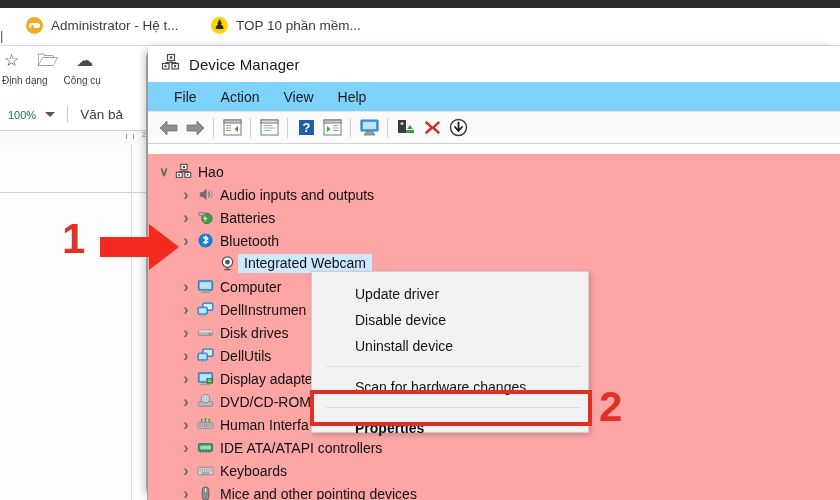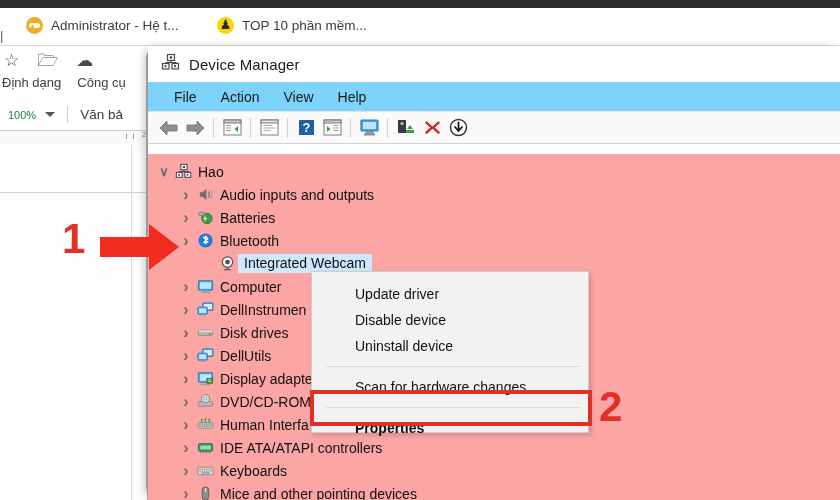--- a/index.html
+++ b/index.html
@@ -39,21 +39,21 @@
     color:#555; font-size:13px;
   }
 
   
   .doc-toolbar {
     position:absolute; left:0; top:47px; width:300px; height:52px; background:#ffffff;
   }
   .doc-icons { position:absolute; left:0px; top:4px; display:flex; gap:18px; padding-left:4px; }
   .doc-ic { font-size:17px; color:#4a4a4a; line-height:20px; }
   .doc-labels { position:absolute; left:0px; top:28px; display:flex; gap:16px; padding-left:2px; }
-  .doc-lbl { font-size:13px; color:#3c3c3c; white-space:nowrap; }
+  .doc-lbl { font-size:10px; color:#3c3c3c; white-space:nowrap; }
 
   .doc-toolbar2 {
     position:absolute; left:0; top:99px; width:300px; height:32px;
     background:#ffffff; border-bottom:1px solid #cfcfcf;
     display:flex; align-items:center;
   }
   .zoom-val { font-size:11px; color:#15803d; margin-left:8px; }
   .caret-dn {
     width:0;height:0;border-left:5px solid transparent;border-right:5px solid transparent;
     border-top:5px solid #555; margin-left:9px;
@@ -159,21 +159,21 @@
 <div id="root">
 
   <div class="top-dark-bar"></div>
 
   <div class="tabstrip">
     <div class="tab-sliver">|</div>
     <div class="tab" style="left:26px;">
       <span class="tab-favicon fav-admin"></span>
       <span class="tab-title">Administrator - Hệ t...</span>
     </div>
-    <div class="tab" style="left:217px;align-items:center;">
+    <div class="tab" style="left:211px;align-items:center;">
       <span class="tab-favicon fav-top10"></span>
       <span class="tab-title">TOP 10 phần mềm...</span>
     </div>
   </div>
 
   <div class="doc-toolbar">
     <div class="doc-icons">
       <span class="doc-ic">☆</span>
       <span class="doc-ic">🗁</span>
       <span class="doc-ic">☁</span>

